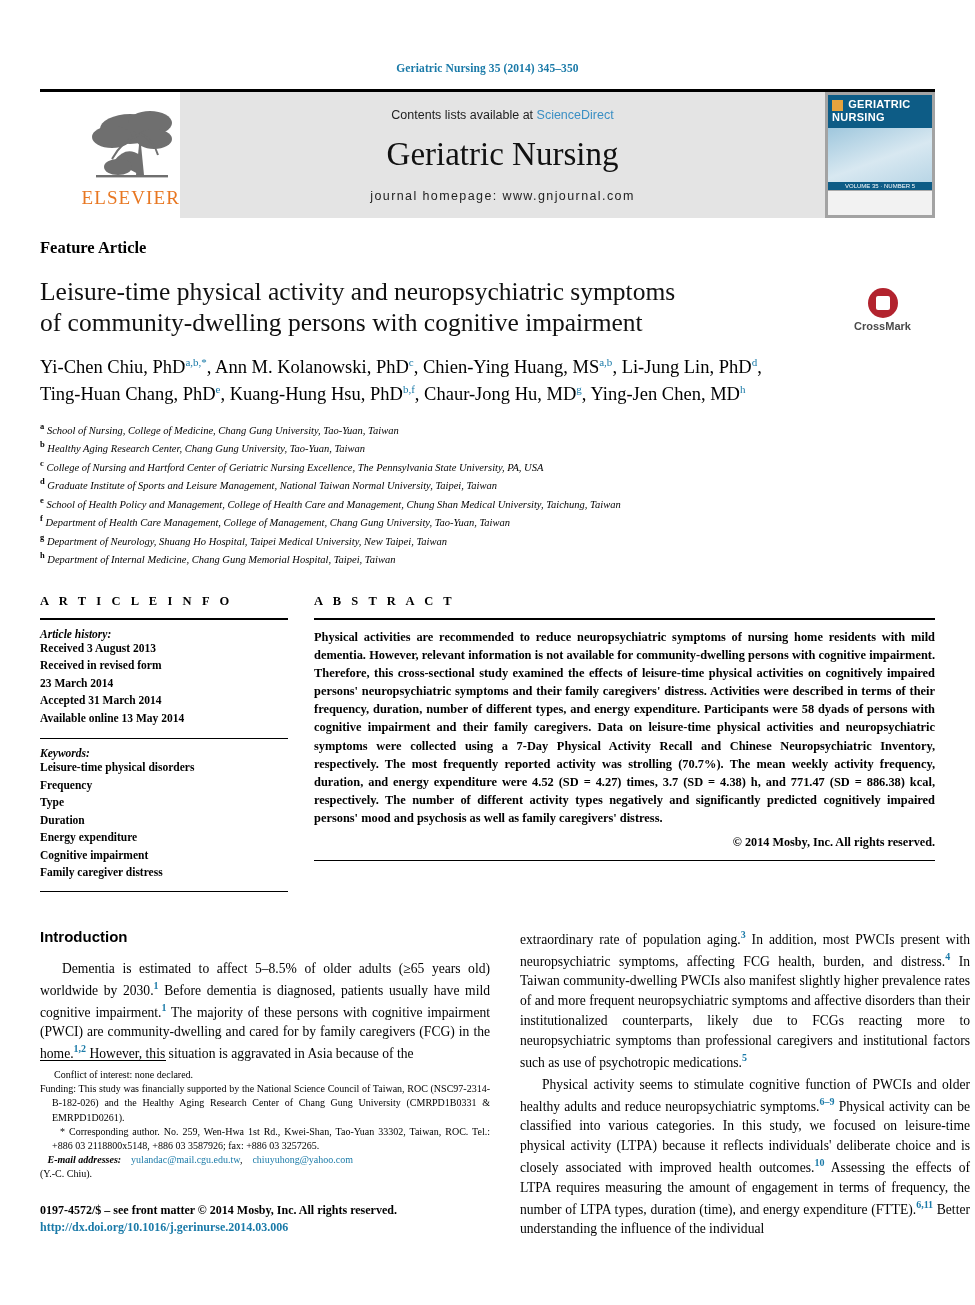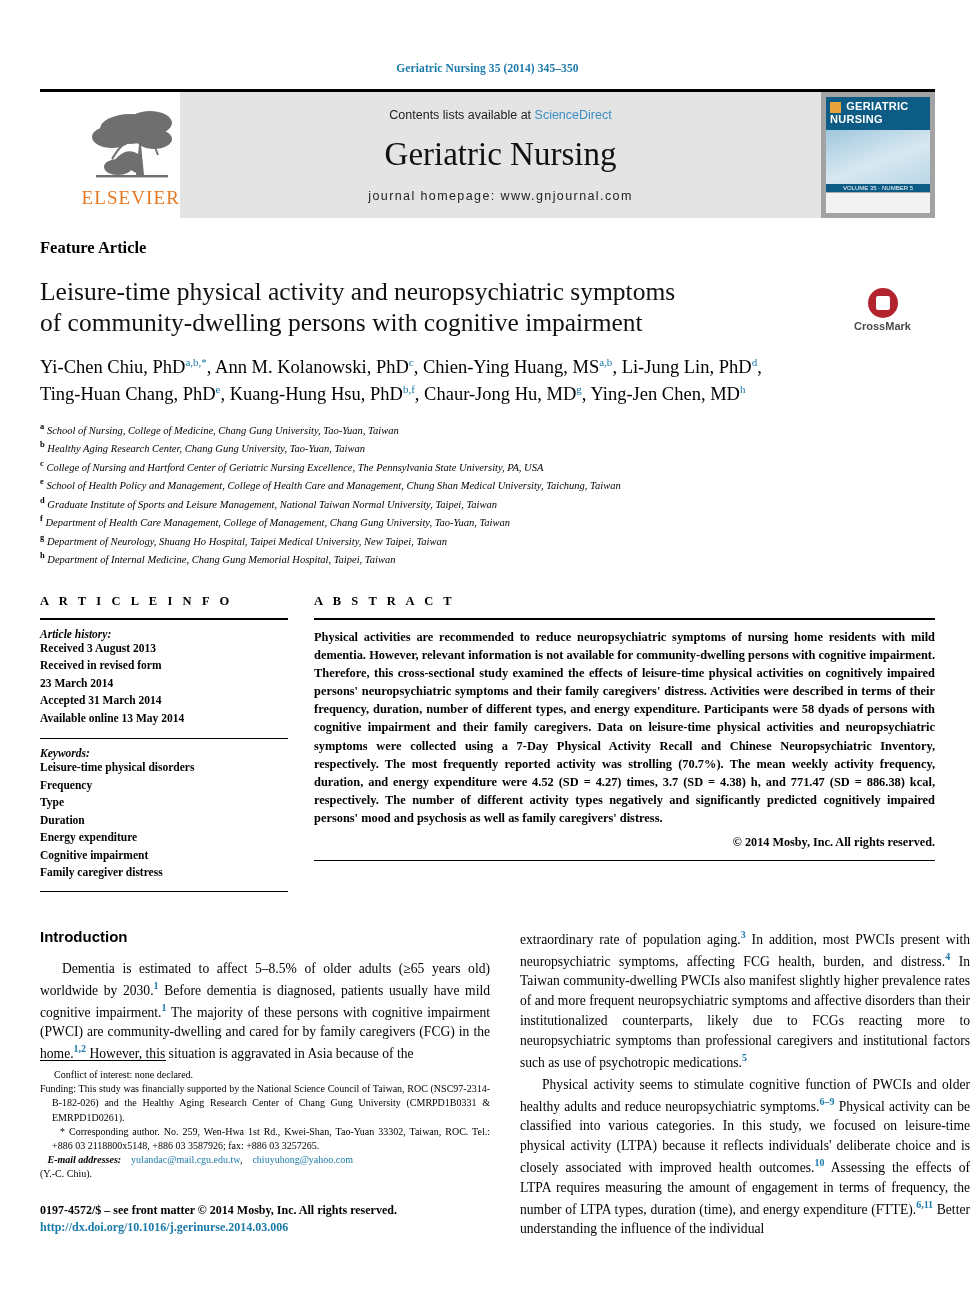--- a/index.html
+++ b/index.html
@@ -82,21 +82,21 @@
   }
   .homepage-line {
     font-family: "Liberation Sans", sans-serif;
     font-size: 12.5px;
     letter-spacing: 1.4px;
     color: #222;
   }
   .cover-thumb {
     width: 104px;
     flex: 0 0 104px;
-    border: 5px solid #a3a3a3;
+    border: 3px solid #a3a3a3;
     background: #cfe0ea;
     position: relative;
     overflow: hidden;
   }
   .cover-top {
     background: #0d5c86;
     color: #fff;
     font-family: "Liberation Sans", sans-serif;
     font-size: 8px;
     padding: 3px 4px 4px 4px;
@@ -316,22 +316,22 @@
       <div class="cm-text">CrossMark</div>
     </div>
   </div>
 
   <div class="authors"><span>Yi-Chen Chiu, PhD</span><sup class="aff">a,b,*</sup>, <span>Ann M. Kolanowski, PhD</span><sup class="aff">c</sup>, <span>Chien-Ying Huang, MS</span><sup class="aff">a,b</sup>, <span>Li-Jung Lin, PhD</span><sup class="aff">d</sup>, <span>Ting-Huan Chang, PhD</span><sup class="aff">e</sup>, <span>Kuang-Hung Hsu, PhD</span><sup class="aff">b,f</sup>, <span>Chaur-Jong Hu, MD</span><sup class="aff">g</sup>, <span>Ying-Jen Chen, MD</span><sup class="aff">h</sup></div>
 
   <div class="affiliations">
       <div><span class="mark">a</span><span> School of Nursing, College of Medicine, Chang Gung University, Tao-Yuan, Taiwan</span></div>
       <div><span class="mark">b</span><span> Healthy Aging Research Center, Chang Gung University, Tao-Yuan, Taiwan</span></div>
       <div><span class="mark">c</span><span> College of Nursing and Hartford Center of Geriatric Nursing Excellence, The Pennsylvania State University, PA, USA</span></div>
+      <div><span class="mark">d</span><span> Graduate Institute of Sports and Leisure Management, National Taiwan Normal University, Taipei, Taiwan</span></div>
       <div><span class="mark">e</span><span> School of Health Policy and Management, College of Health Care and Management, Chung Shan Medical University, Taichung, Taiwan</span></div>
-      <div><span class="mark">d</span><span> Graduate Institute of Sports and Leisure Management, National Taiwan Normal University, Taipei, Taiwan</span></div>
       <div><span class="mark">f</span><span> Department of Health Care Management, College of Management, Chang Gung University, Tao-Yuan, Taiwan</span></div>
       <div><span class="mark">g</span><span> Department of Neurology, Shuang Ho Hospital, Taipei Medical University, New Taipei, Taiwan</span></div>
       <div><span class="mark">h</span><span> Department of Internal Medicine, Chang Gung Memorial Hospital, Taipei, Taiwan</span></div>
     </div>
 
   <div class="infoabs">
 
     <div class="col-info">
       <div class="sec-head">A R T I C L E  I N F O</div>
       <div class="rule-thick"></div>

